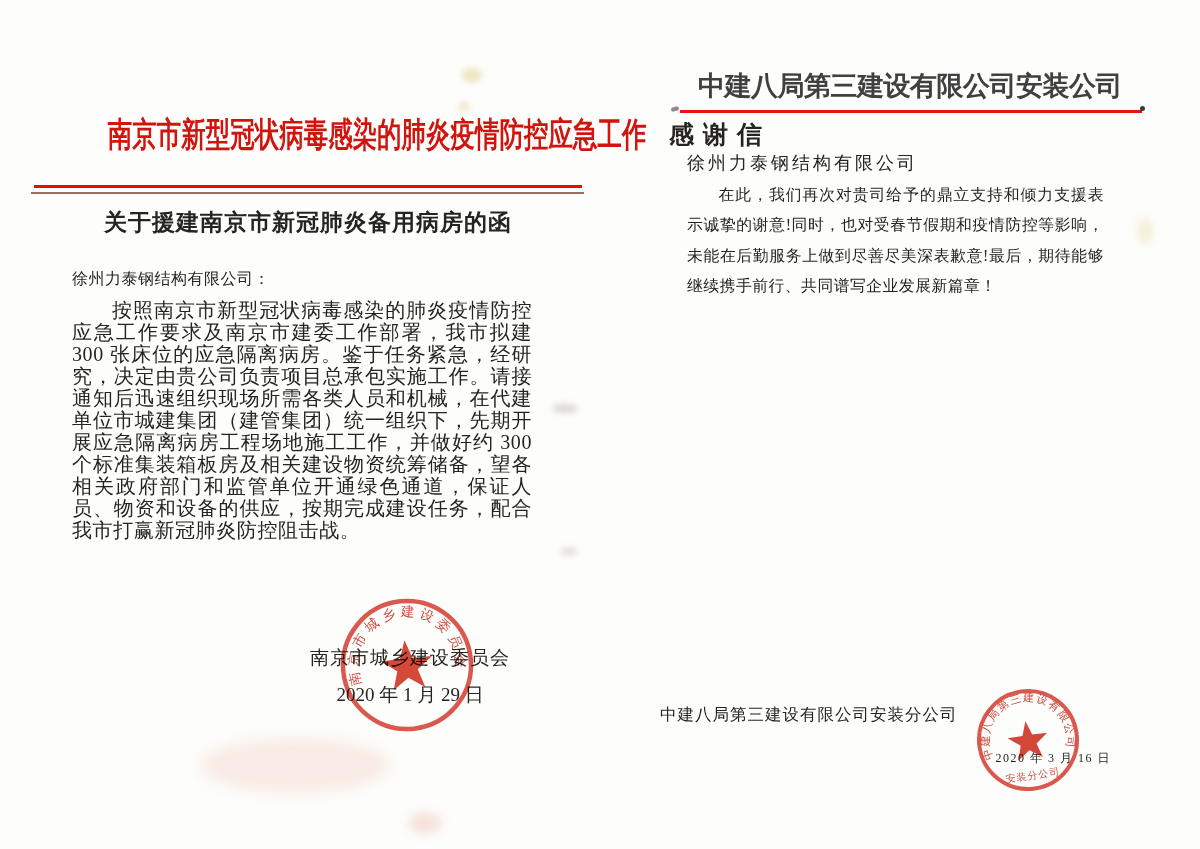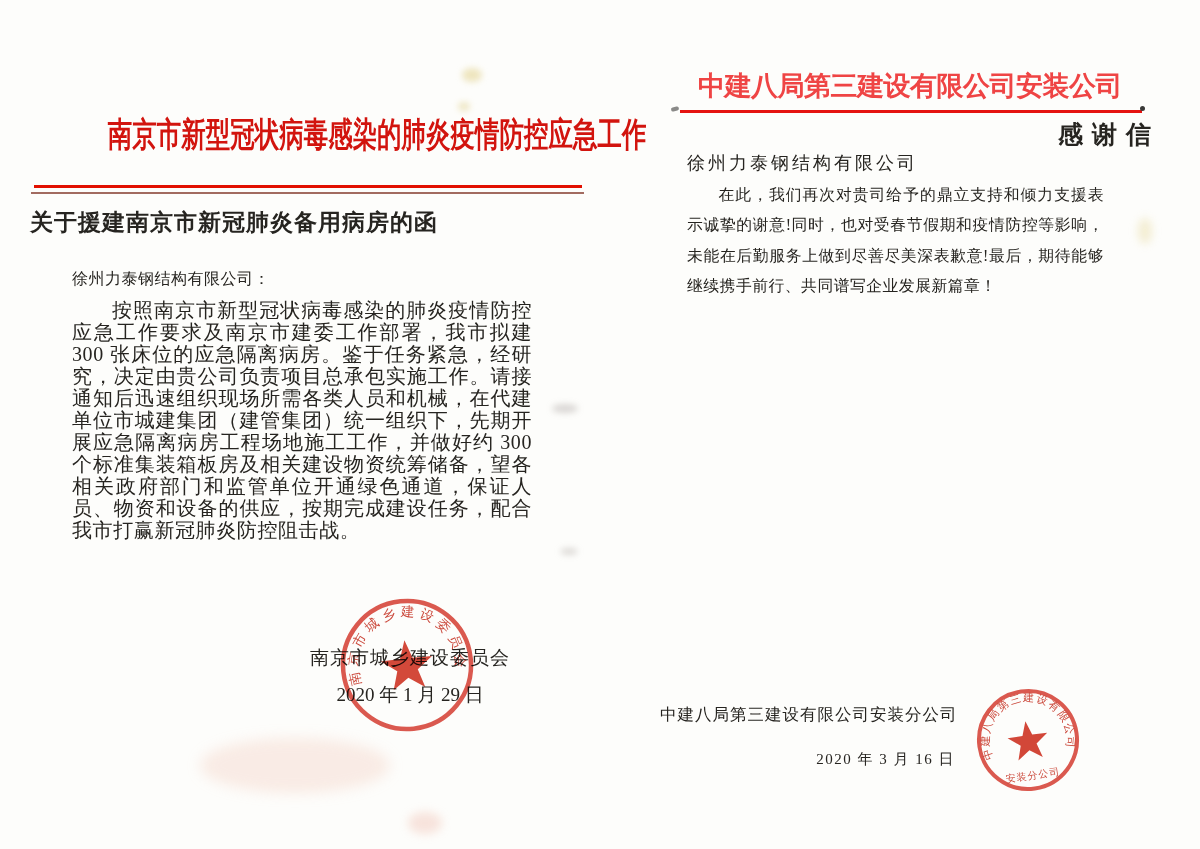--- a/index.html
+++ b/index.html
@@ -16,53 +16,53 @@
 
   
   .l-header{
     top:112px;left:0;width:100%;text-align:center;white-space:nowrap;
     font-family:"Liberation Sans","DejaVu Sans",sans-serif;
     font-weight:bold;font-size:34px;color:#d2140e;
     transform:scaleX(0.72);transform-origin:50% 50%;
   }
   .l-rule1{top:185px;left:4px;width:548px;height:3px;background:#e21000;}
   .l-rule2{top:192px;left:1px;width:553px;height:2px;background:#a26b60;}
-  .l-subject{top:207px;left:0;width:100%;
+  .l-subject{top:207px;left:0;width:100%;text-align:center;
     font-size:23px;font-weight:bold;letter-spacing:1px;}
   .l-addressee{top:269px;left:42px;font-size:16px;letter-spacing:0.5px;}
   .l-body{top:299px;left:42px;width:460px;font-size:20px;line-height:22px;
     text-align:justify;letter-spacing:0.6px;}
   .l-body p{margin:0;text-indent:2em;}
   .l-signature{top:645px;left:240px;width:280px;text-align:center;
     font-size:19px;letter-spacing:1px;}
   .l-date{top:682px;left:240px;width:280px;text-align:center;font-size:19px;}
   .l-seal{top:594px;left:306px;width:142px;height:142px;
     mix-blend-mode:multiply;opacity:0.92;transform:rotate(-6deg);}
 
   
   .r-header{
     top:68px;left:0;width:100%;text-align:center;white-space:nowrap;
-    font-weight:bold;font-size:27px;color:#ef4444;letter-spacing:-0.5px;
+    font-weight:bold;font-size:27px;color:#404040;letter-spacing:-0.5px;
   }
   .r-rule{top:110px;left:20px;width:462px;height:3px;background:#e51310;}
   .r-rule-dot-left{top:107px;left:11px;width:8px;height:4px;background:#8a8a88;
     border-radius:2px;transform:rotate(-15deg);}
   .r-rule-dot-right{top:106px;left:480px;width:5px;height:5px;background:#3a3a38;
     border-radius:50%;}
-  .r-subject{top:118px;left:0;width:100%;text-align:right;font-size:25px;
+  .r-subject{top:118px;left:0;width:100%;text-align:left;font-size:25px;
     font-weight:bold;letter-spacing:9px;padding-left:9px;box-sizing:border-box;}
   .r-addressee{top:151px;left:27px;font-size:18px;letter-spacing:3px;
     text-underline-offset:4px;}
   .r-body{top:180px;left:27px;width:417px;font-size:15.8px;line-height:30.3px;
     text-align:justify;letter-spacing:0.5px;}
   .r-body p{margin:0;text-indent:2em;}
   .r-signature{top:704px;left:0;width:434px;text-align:left;
     font-size:16.5px;letter-spacing:1px;}
-  .r-date{top:750px;left:0;width:451px;text-align:center;
-    font-size:15px;letter-spacing:1.5px;}
+  .r-date{top:750px;left:0;width:451px;text-align:right;
+    font-size:12px;letter-spacing:1.5px;}
   .r-seal{top:684px;left:312px;width:112px;height:112px;
     mix-blend-mode:multiply;opacity:0.93;transform:rotate(-8deg);}
 
   
   .artifact{position:absolute;border-radius:50%;pointer-events:none;}
   .a1{left:462px;top:68px;width:20px;height:14px;background:rgba(225,210,140,.55);filter:blur(3px);}
   .a2{left:458px;top:102px;width:12px;height:9px;background:rgba(225,210,140,.5);filter:blur(3px);}
   .a3{left:552px;top:404px;width:26px;height:9px;background:rgba(140,130,125,.3);filter:blur(3px);}
   .a4{left:560px;top:548px;width:18px;height:7px;background:rgba(140,130,125,.28);filter:blur(3px);}
   .a5{left:200px;top:738px;width:190px;height:55px;background:rgba(235,175,150,.22);filter:blur(7px);}

